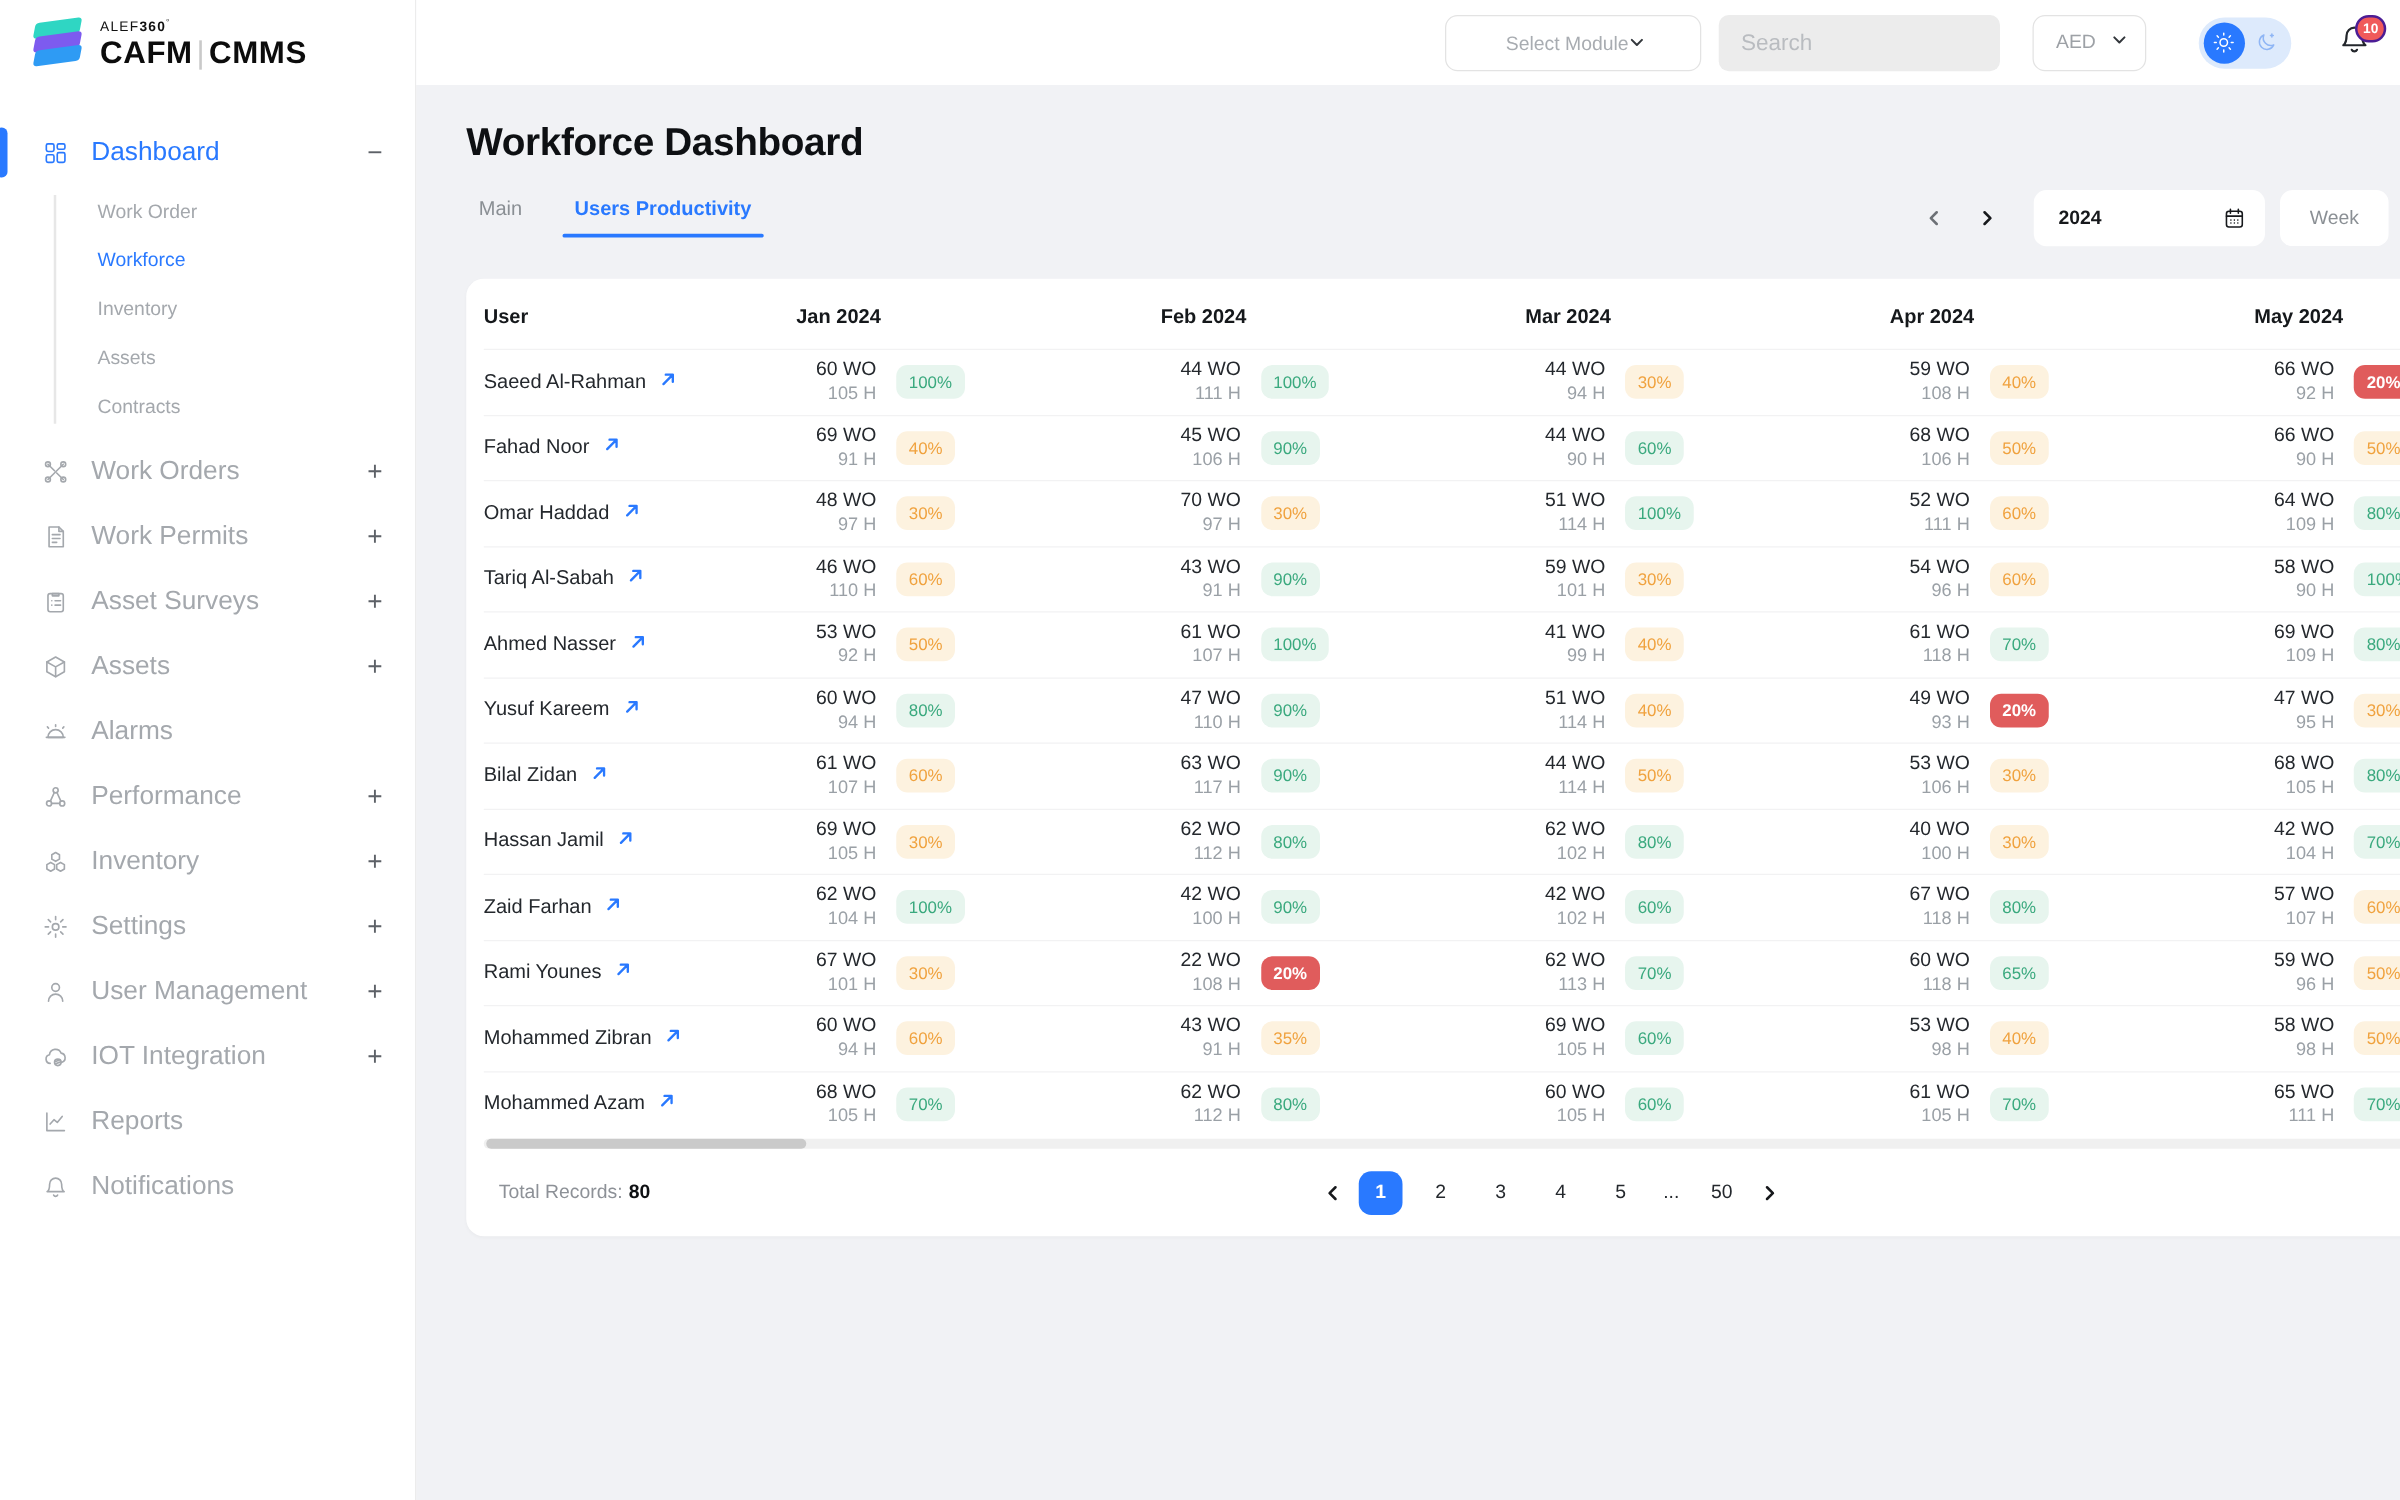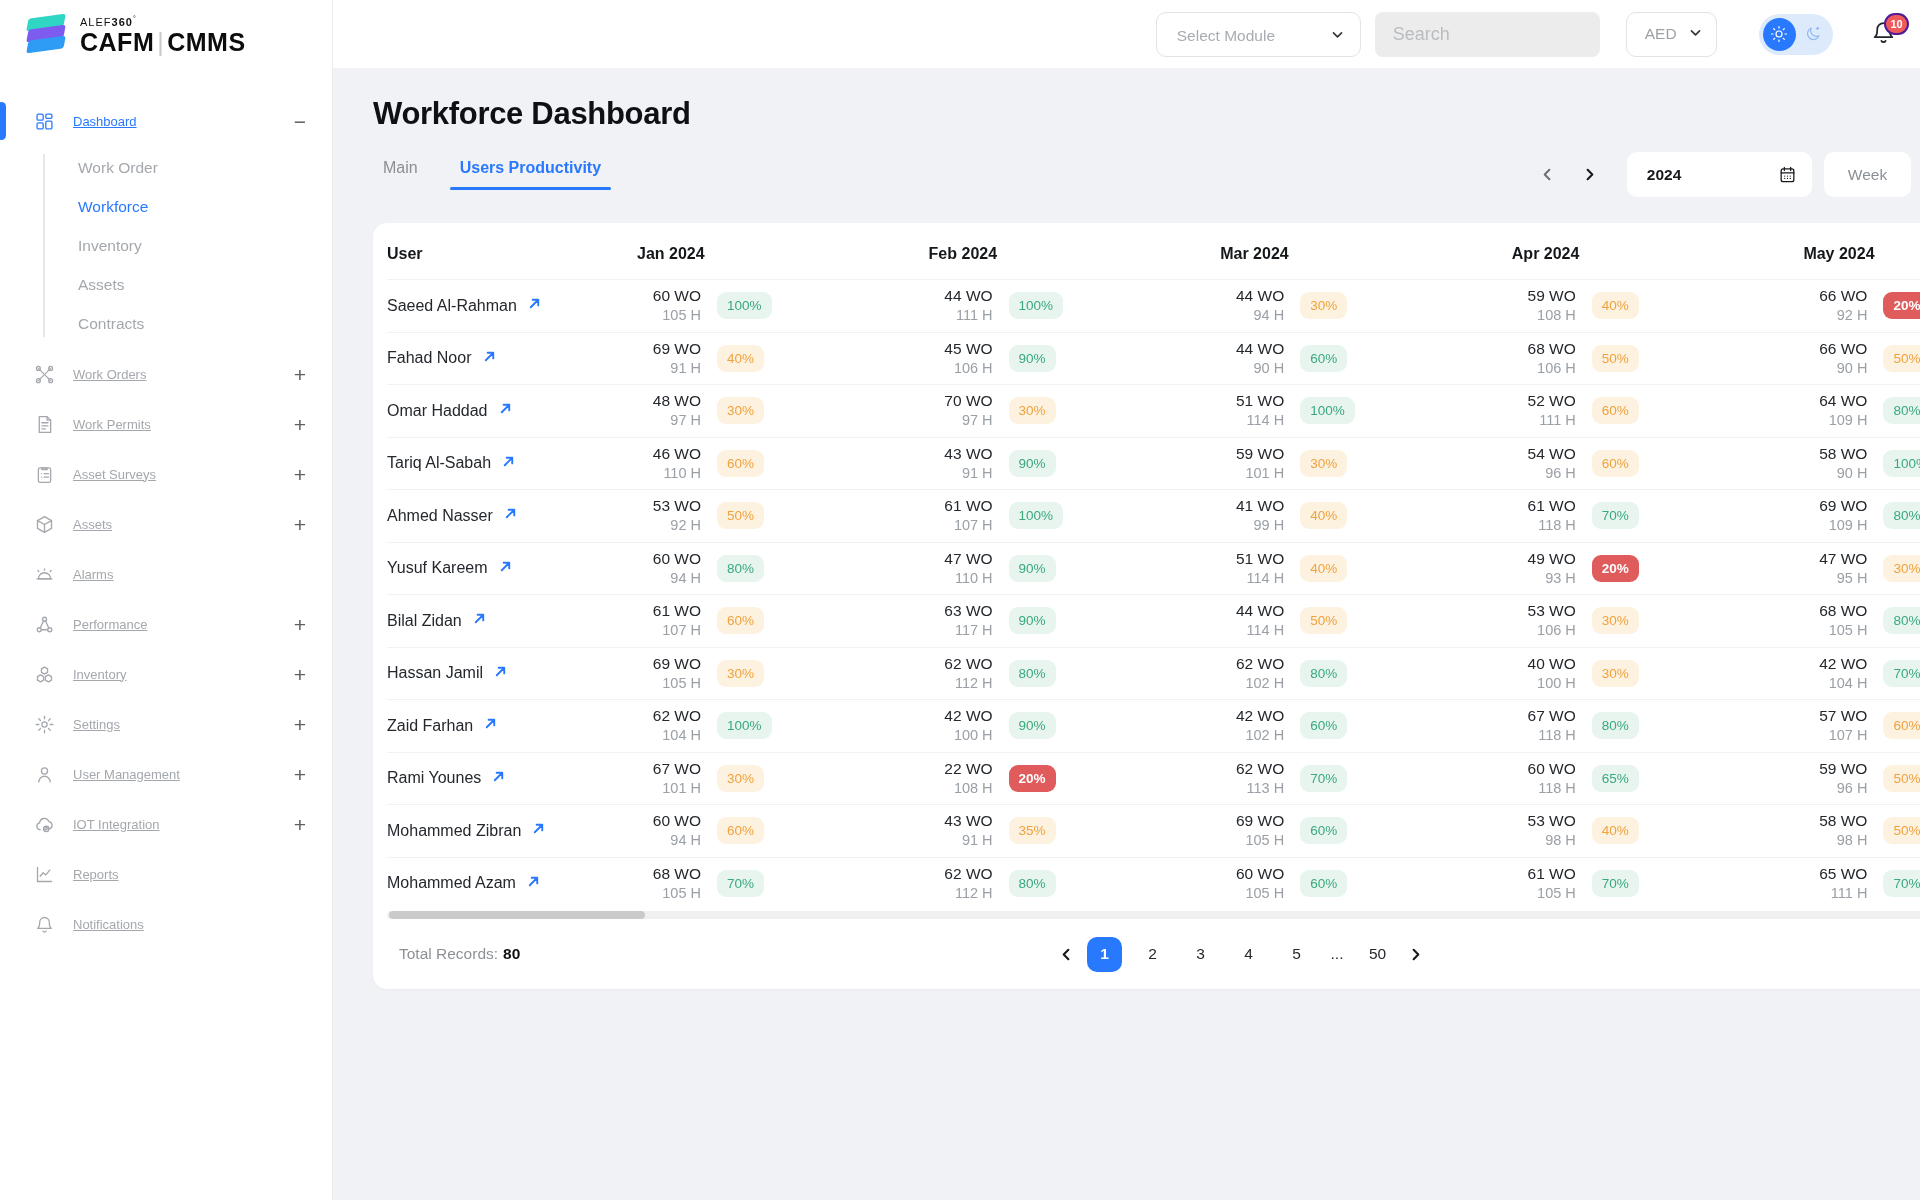--- a/index.html
+++ b/index.html
@@ -27,33 +27,33 @@
   .logo-top b { font-weight:700; }
   .logo-top sup { font-size:7px; }
   .logo-main { font-size:25px; font-weight:700; color:#0c0c0c; letter-spacing:0.5px; margin-top:3px; }
   .logo-main .bar { color:#c9c9c9; font-weight:400; padding:0 3px; }
   .nav { margin-top:30px; overflow:hidden; }
   .nav-item { position:relative; display:flex; align-items:center; gap:18px; padding:14px 26px 14px 33px; cursor:pointer; }
   .nav-ind { position:absolute; left:-3px; top:6px; bottom:6px; width:9px; border-radius:6px; background:#2979ff; }
   .nav-icon { width:22px; height:22px; display:flex; align-items:center; justify-content:center; flex:0 0 22px; }
   .nav-icon svg { width:21px; height:21px; stroke:#a4a8ad; fill:none; stroke-width:1.5; stroke-linecap:round; stroke-linejoin:round; }
   .nav-item.active .nav-icon svg { stroke:#2979ff; }
-  .nav-label { font-size:13px; color:#a4a8ad; font-weight:500; flex:1;text-decoration:underline; }
+  .nav-label { font-size:21px; color:#a4a8ad; font-weight:500; flex:1; }
   .nav-item.active .nav-label { color:#2979ff; }
   .nav-exp { font-size:21px; color:#5d6167; font-weight:400; line-height:1; }
   .nav-sub { position:relative; margin:2px 0 6px 43px; padding-left:35px; }
   .nav-sub::before { content:""; position:absolute; left:0; top:6px; bottom:6px; width:2px; background:#e7e7e7; }
   .sub-item { font-size:15.5px; color:#a4a8ad; padding:10.5px 0; cursor:pointer; }
   .sub-item.active { color:#2979ff; }
   
   .rightside { flex:1; display:flex; flex-direction:column; }
   .topbar { height:68px; background:#fff; display:flex; align-items:center; padding:0 38px 0 0; }
   .tb-group { display:flex; align-items:center; margin-left:auto; gap:14px; }
   .module-select { width:205px; height:45px; border:1px solid #e3e3e3; border-radius:10px; background:#fff;
-    display:flex; align-items:center; justify-content:space-between; padding:4px 16px 0 20px; cursor:pointer; }
+    display:flex; align-items:center; justify-content:center; padding:4px 16px 0 20px; cursor:pointer; }
   .module-select span { font-size:15.5px; color:#a8acb1; }
   .search-box { width:225px; height:45px; background:#ececec; border-radius:8px; border:none; padding:0 18px;
     font-size:18px; color:#555; font-family:"Liberation Sans", sans-serif; }
   .search-box::placeholder { color:#b9bcc0; }
   .currency-select { height:45px; border:1px solid #e3e3e3; border-radius:10px; background:#fff; margin-left:12px;
     display:flex; align-items:center; gap:12px; padding:0 14px 0 18px; cursor:pointer; }
   .currency-select span { font-size:15.5px; color:#9da1a6; }
   .theme-pill { margin-left:28px; width:74px; height:41px; background:#ddeafc; border-radius:21px;
     display:flex; align-items:center; padding:0 4px; gap:2px; cursor:pointer; }
   .theme-sun { width:33px; height:33px; border-radius:50%; background:#2979ff; display:flex; align-items:center; justify-content:center; }

